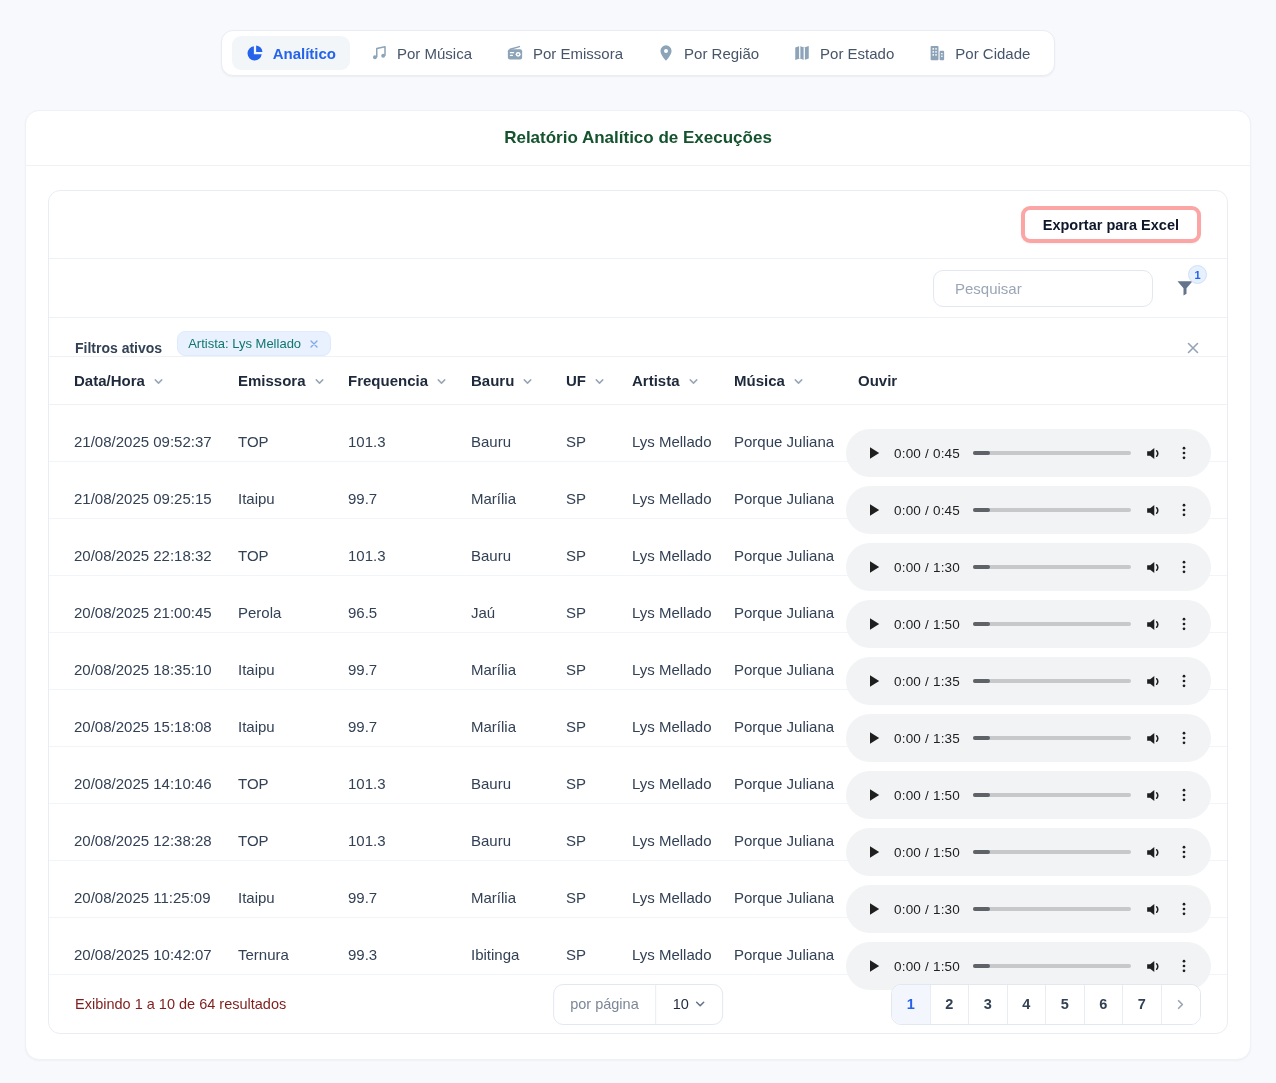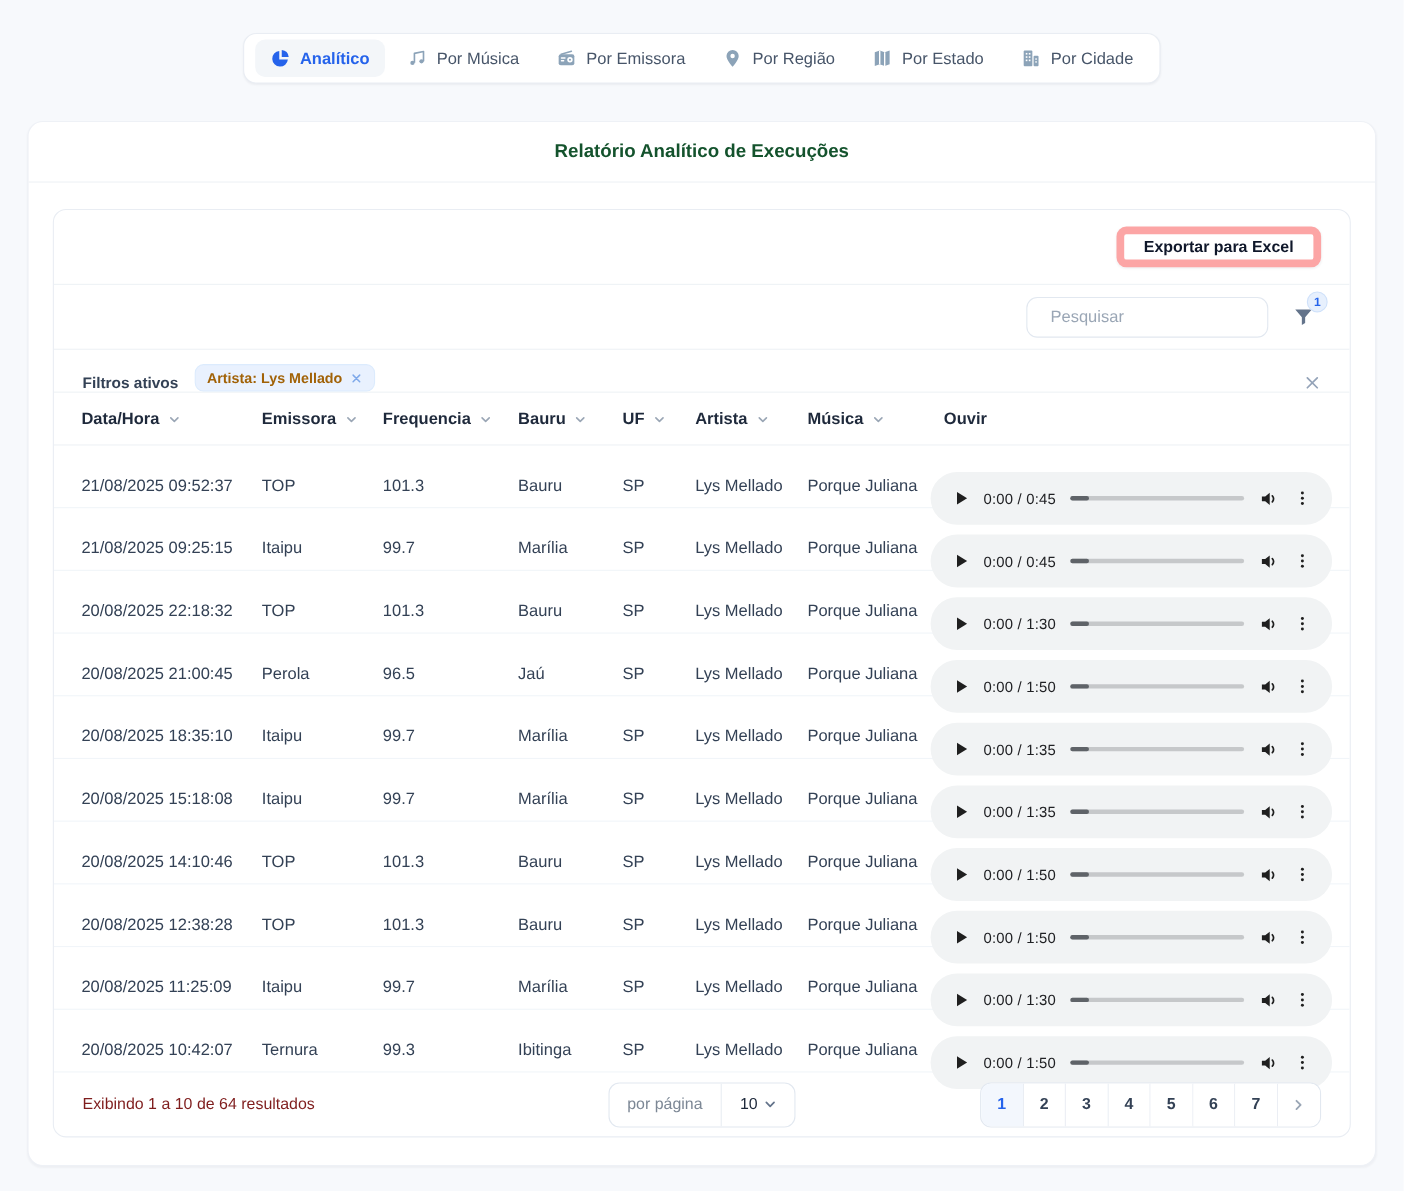--- a/index.html
+++ b/index.html
@@ -45,21 +45,21 @@
     overflow:hidden; background:#fff;
   }
 
   
   .toolbar {
     height:68px; display:flex; align-items:center; justify-content:flex-end;
     padding:0 26px; border-bottom:1px solid #eef2f6;
   }
   .export-btn {
     height:37px; padding:0 18px; background:#fff;
-    border:7px solid #fca5a5; border-radius:9px;
+    border:4px solid #fca5a5; border-radius:9px;
     font-family:"Liberation Sans", sans-serif;
     font-size:14.5px; font-weight:700; color:#0f172a; cursor:pointer;
     box-shadow:0 1px 2px rgba(16,24,40,.05);
   }
 
   
   .search-row {
     height:59px; display:flex; align-items:center; justify-content:flex-end;
     gap:22px; padding:0 32px 0 26px; border-bottom:1px solid #eef2f6;
   }
@@ -85,21 +85,21 @@
 
   
   .filters-row {
     height:39px; display:flex; align-items:flex-end; gap:15px;
     padding:0 26px; border-bottom:1px solid #eef2f6;
   }
   .filters-label { font-size:14px; font-weight:600; color:#334155; }
   .chip {
     display:flex; align-items:center; gap:7px;
     background:#e9f1fe; border:1px solid #dcebfd; border-radius:8px;
-    padding:4px 10px; font-size:13px; font-weight:700; color:#a16207; cursor:default;
+    padding:4px 10px; font-size:13px; font-weight:400; color:#0f766e; cursor:default;
   }
   .chip .chip-x { color:#7fa9ea; cursor:pointer; }
   .filters-spacer { flex:1; }
   .filters-close { color:#94a3b8; cursor:pointer; }
 
   
   .tgrid {
     display:grid;
     grid-template-columns:164px 110px 123px 95px 66px 102px 124px 1fr;
     align-items:center; padding-left:25px;

